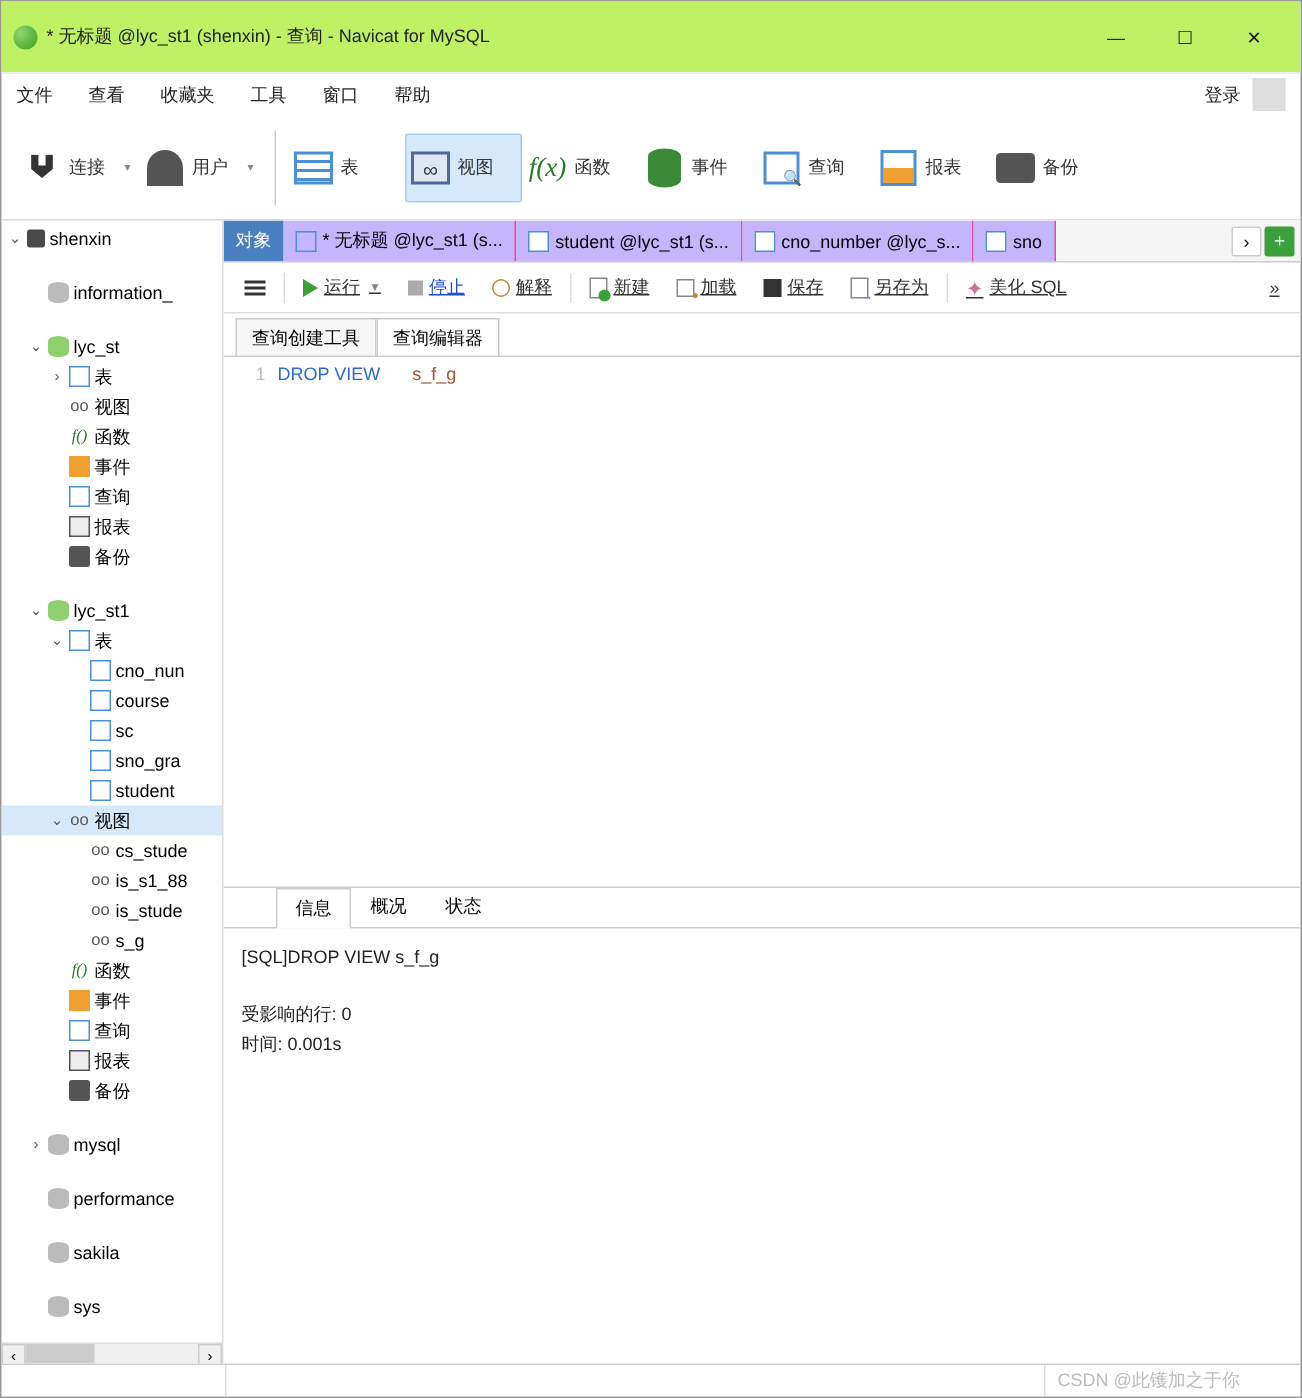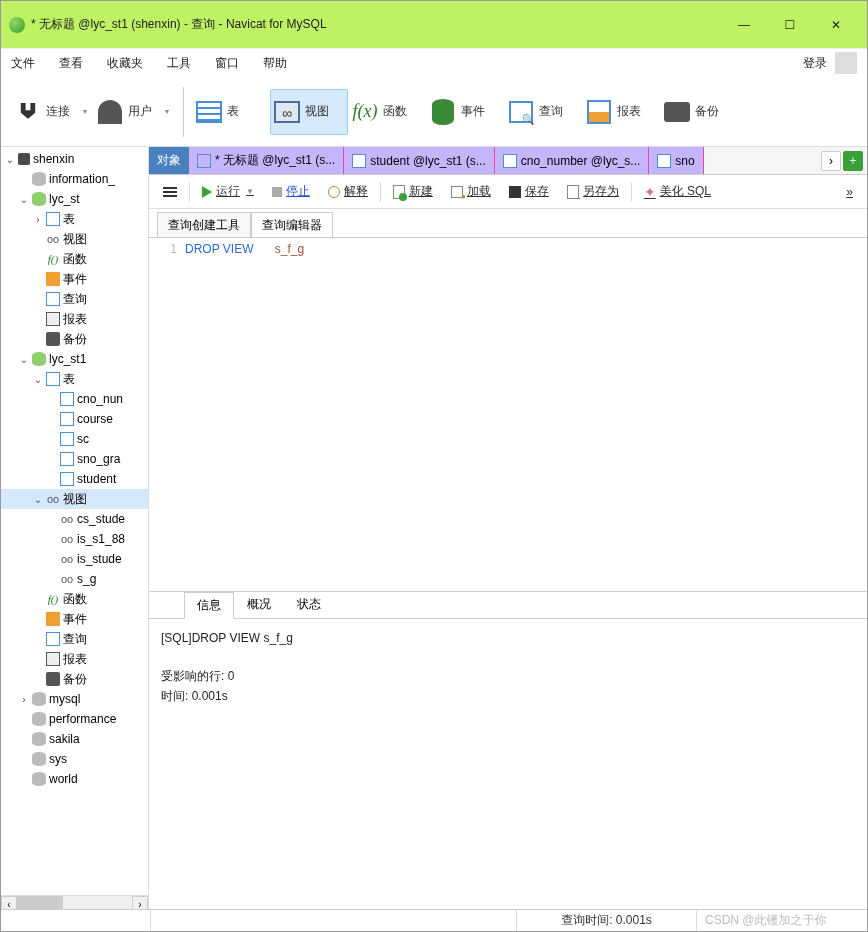--- a/index.html
+++ b/index.html
@@ -40,21 +40,21 @@
 
 
 .body { flex: 1; display: flex; min-height: 0; }
 
 
 .sidebar { width: 148px; border-right: 1px solid #ddd; overflow: hidden; position: relative; }
 .tree { padding: 2px 0; overflow: hidden; height: calc(100% - 14px); }
 .tree-row { display: flex; align-items: center; height: 20px; white-space: nowrap; gap: 3px; padding-right: 2px; cursor: default; }
 .tree-row.sel { background: #d6e9fb; }
 .indent-0 { padding-left: 4px; }
-.indent-1 { padding-left: 18px; }
+.indent-1 { padding-left: 18px; margin-top: 16px; }
 .indent-2 { padding-left: 32px; }
 .indent-3 { padding-left: 46px; }
 .toggle { width: 10px; text-align: center; color: #555; font-size: 10px; }
 .tree-ic { width: 14px; height: 14px; display: inline-flex; align-items: center; justify-content: center; flex-shrink: 0; }
 .ic-conn-dark { background: #4a4a4a; width: 12px; height: 12px; border-radius: 2px; }
 .ic-dbcyl { background: #8fcf6d; border-radius: 50% / 25%; }
 .ic-dbcyl.grey { background: #bbb; }
 .ic-tbl-sm { border: 1px solid #4a90d9; background: #fff; }
 .ic-view-sm { color: #555; font-size: 11px; }
 .ic-fx-sm { font-style: italic; color: #2a7a2a; font-family: serif; font-size: 11px; }
@@ -488,15 +488,14 @@
       <br>
       <div>受影响的行: 0</div>
       <div>时间: 0.001s</div>
     </div>
   </div>
 </div>
 
 <div class="statusbar">
   <div class="cell" style="width:150px;"></div>
   <div class="cell wide"></div>
-  <div class="cell" style="width:180px; justify-content:center;">查询时间: 0.001s</div>
   <div class="cell watermark" style="width:170px; border-right:none;">CSDN @此镬加之于你</div>
 </div>
 
 </body></html>

